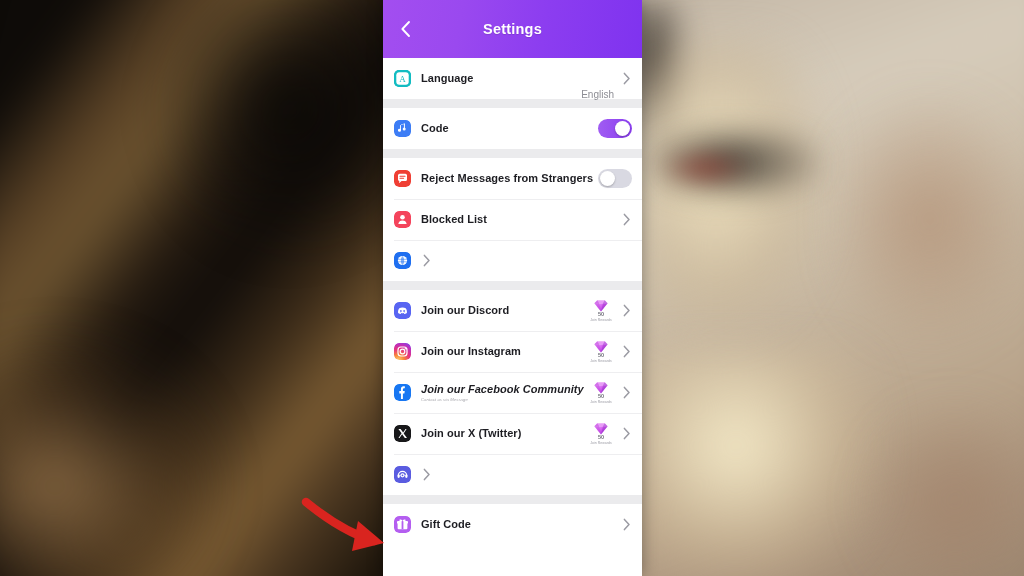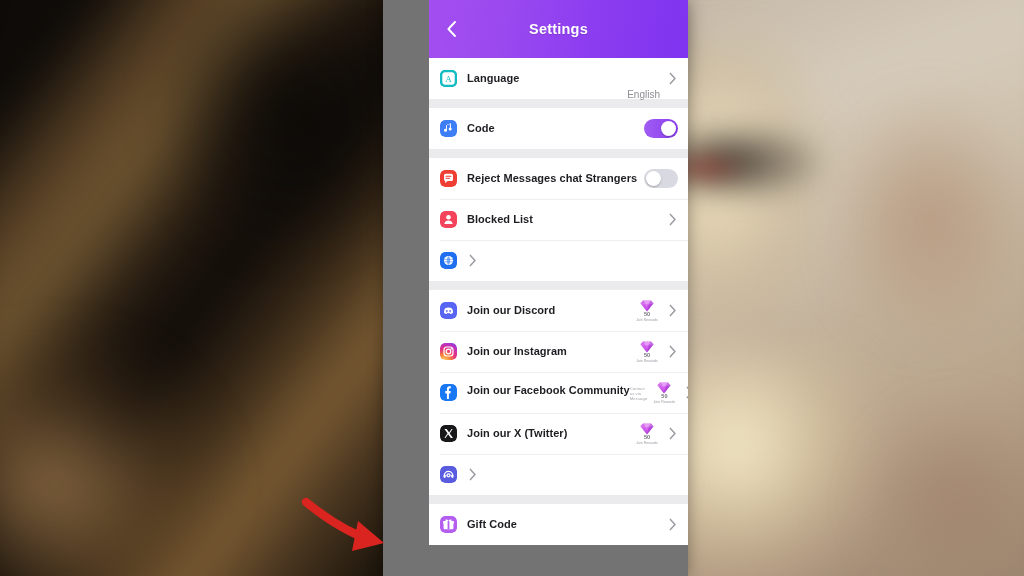--- a/index.html
+++ b/index.html
@@ -78,23 +78,22 @@
   }
   .bg-r-blob7 {
     position: absolute; left: 632px; top: 0px; width: 60px; height: 150px;
     background: radial-gradient(ellipse at 30% 40%, rgba(25,20,16,.85), rgba(25,20,16,0) 72%);
     filter: blur(14px);
   }
 
   
   .phone {
     position: absolute; left: 383px; top: 0; width: 259px; height: 576px;
-    background: #737373; overflow: hidden;
+    background: #ffffff; overflow: hidden;
     box-shadow: 0 0 14px rgba(0,0,0,.35);
-    padding-left: 46px;
   }
 
   .appbar {
     height: 58px; position: relative;
     background: linear-gradient(100deg, #a34ef0 0%, #9a49ef 30%, #8c3df0 62%, #7f33ef 100%);
     display: flex; align-items: center; justify-content: center;
   }
   .appbar-title {
     color: #ffffff; font-size: 14.5px; font-weight: bold; letter-spacing: .2px;
     text-shadow: 0 1px 1px rgba(0,0,0,.12);
@@ -123,21 +122,21 @@
     width: 17px; height: 17px; border-radius: 5px; flex: 0 0 auto;
     display: flex; align-items: center; justify-content: center;
     margin-right: 10px; overflow: hidden;
   }
   .icon-box svg { display: block; }
 
   .row-label {
     flex: 1 1 auto; font-size: 11px; color: #1d1d22; font-weight: bold;
     letter-spacing: .05px; line-height: 1.1; white-space: nowrap;
   }
-  .label-wrap { flex: 1 1 auto; display: flex; flex-direction: row; justify-content: flex-start; }
+  .label-wrap { flex: 1 1 auto; display: flex; flex-direction: column; justify-content: flex-start; font-style: italic; }
   .row-sub {
     font-size: 4.2px; color: #a7a7ad; margin-top: 2px; letter-spacing: .1px;
     font-weight: normal;
   }
 
   .row-value {
     font-size: 10px; color: #8d8d94; margin-right: 7px; white-space: nowrap; margin-top: 32px;
   }
 
   .chev { flex: 0 0 auto; width: 11px; display: flex; align-items: center; justify-content: center; }
@@ -248,21 +247,21 @@
       <div class="group">
         <div class="row">
           <div class="icon-box">
             <svg width="17" height="17" viewBox="0 0 17 17">
               <rect x="0" y="0" width="17" height="17" rx="5" fill="#ef3f34"></rect>
               <path d="M4 5.3 A1.6 1.6 0 0 1 5.6 3.8 L11.4 3.8 A1.6 1.6 0 0 1 13 5.3 L13 9.4
                        A1.6 1.6 0 0 1 11.4 11 L7.6 11 L5 13.2 L5.3 11 A1.6 1.6 0 0 1 4 9.4 Z" fill="#ffffff"></path>
               <path d="M6 6.3 L11 6.3 M6 8.3 L9.6 8.3" stroke="#ef3f34" stroke-width="1.1" stroke-linecap="round"></path>
             </svg>
           </div>
-          <div class="row-label">Reject Messages chat Strangers</div>
+          <div class="row-label">Reject Messages from Strangers</div>
           <div class="toggle off">
             <div class="knob"></div>
           </div>
         </div>
 
         <div class="row">
           <div class="icon-box">
             <svg width="17" height="17" viewBox="0 0 17 17">
               <rect x="0" y="0" width="17" height="17" rx="5" fill="#f4445c"></rect>
               <circle cx="8.5" cy="6.3" r="2.3" fill="#ffffff"></circle>

